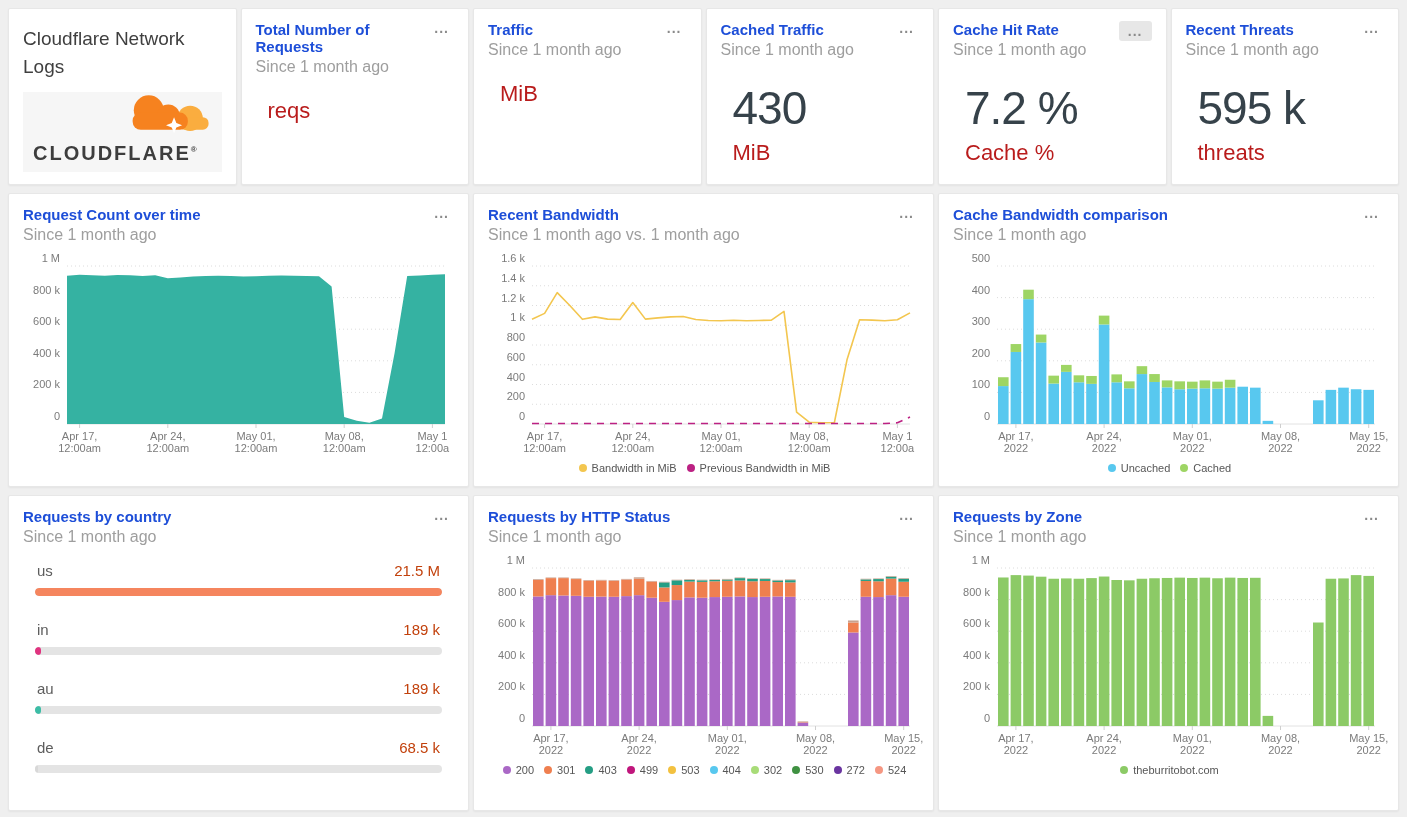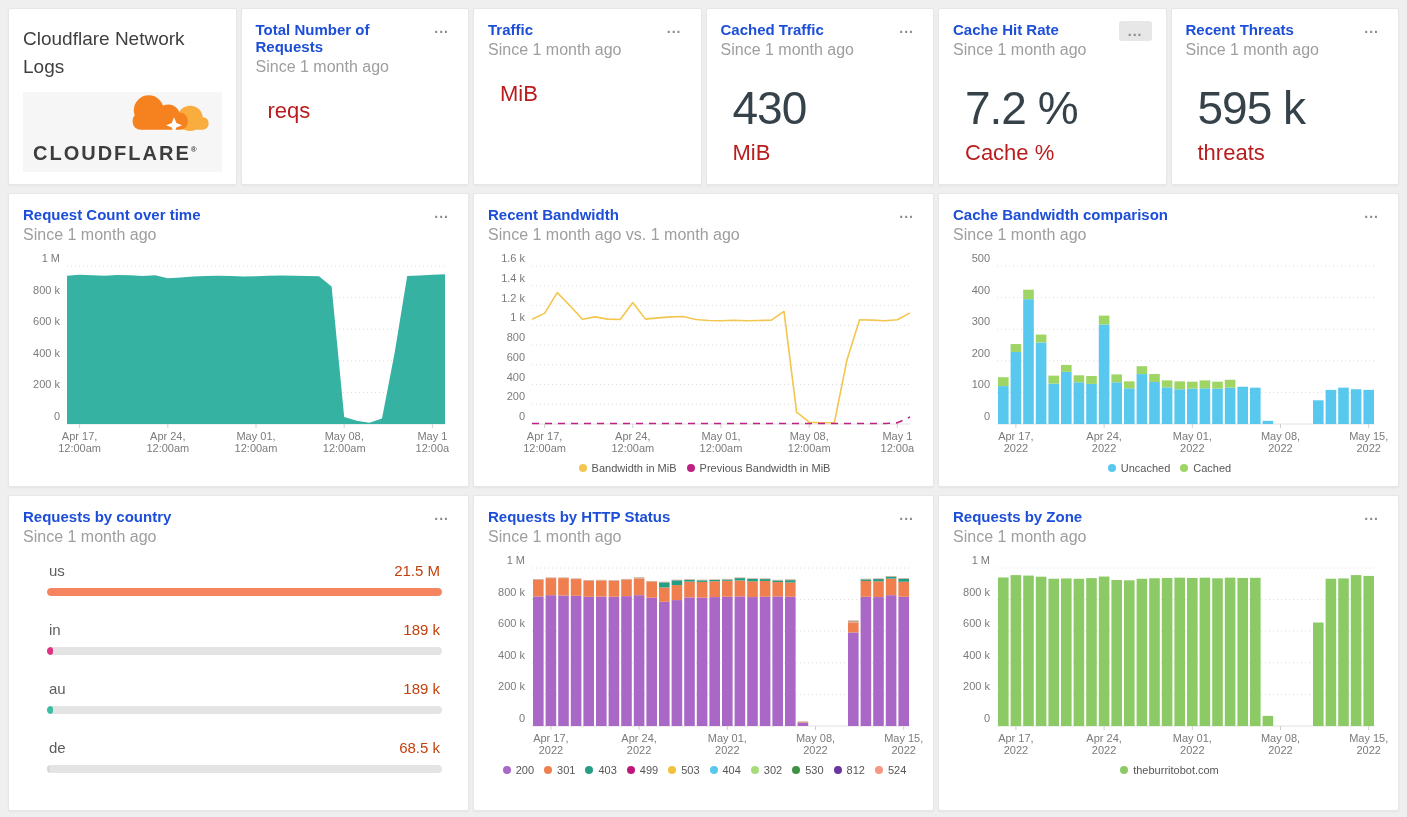--- a/index.html
+++ b/index.html
@@ -28,21 +28,21 @@
   .brand-word sup{font-size:8px;}
   
   .chart{height:206px;margin-top:6px;}
   .chart svg{overflow:visible;display:block;}
   .tick{font-size:11px;fill:#7b7b7b;}
   .legend{display:flex;flex-wrap:nowrap;gap:10px;margin-top:6px;padding-left:2px;align-items:center;justify-content:center;}
   .legend-item{display:inline-flex;align-items:center;gap:5px;font-size:11px;color:#565656;white-space:nowrap;}
   .dot{width:8px;height:8px;border-radius:50%;display:inline-block;flex:none;}
   
   .gauge{padding:16px 12px 0;}
-  .g-row{margin-bottom:25px;margin-left:12px;}
+  .g-row{margin-bottom:25px;}
   .g-top{display:flex;justify-content:space-between;font-size:15px;color:#5d5d5d;margin-bottom:9px;padding:0 2px;}
   .g-val{color:#c2410c;}
   .g-track{height:8px;background:#e4e4e4;border-radius:4px;overflow:hidden;}
   .g-fill{height:8px;border-radius:4px;}
 </style>
 </head>
 <body>
 
 <div class="dash">
 
@@ -546,21 +546,21 @@
           <span class="legend-item">
             <span class="dot" style="background: rgb(168, 220, 120);"></span>
             <span>302</span>
           </span>
           <span class="legend-item">
             <span class="dot" style="background: rgb(63, 145, 66);"></span>
             <span>530</span>
           </span>
           <span class="legend-item">
             <span class="dot" style="background: rgb(106, 53, 160);"></span>
-            <span>812</span>
+            <span>272</span>
           </span>
           <span class="legend-item">
             <span class="dot" style="background: rgb(245, 151, 130);"></span>
             <span>524</span>
           </span>
         </div>
     </div>
 
     <div class="panel">
       <div class="panel-header">

